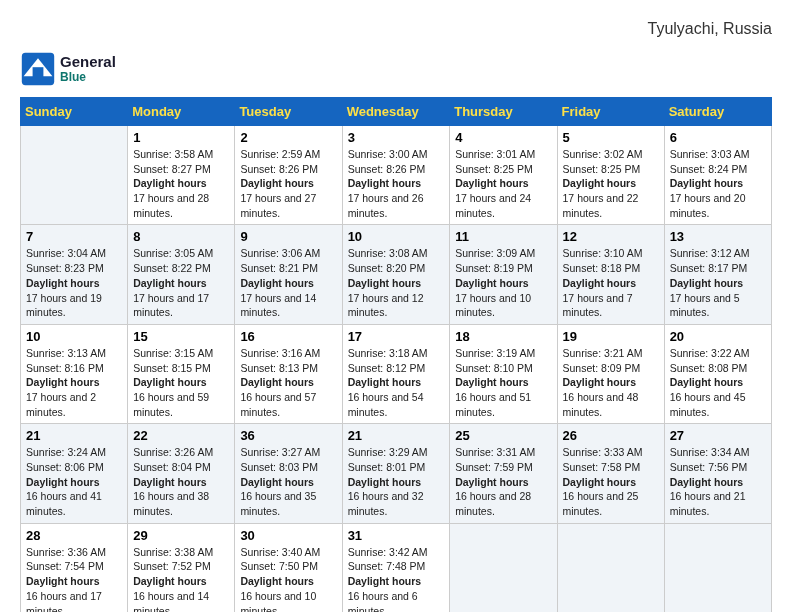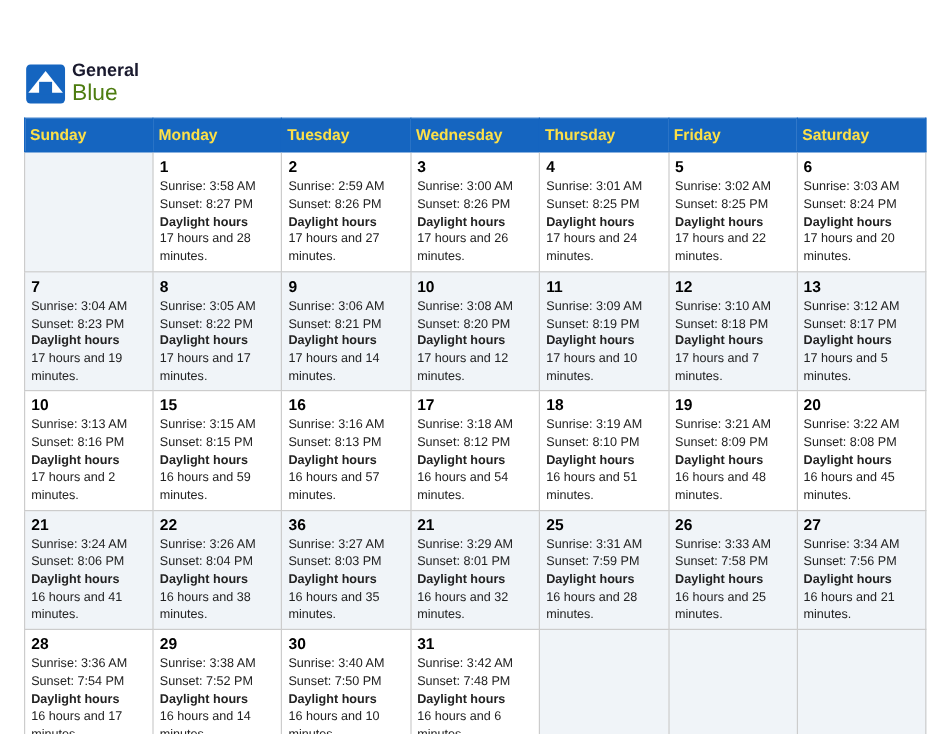--- a/index.html
+++ b/index.html
@@ -92,24 +92,25 @@
 
 <div class="header">
   <div class="logo">
     <svg class="logo-icon" viewBox="0 0 40 40">
       <rect x="2" y="2" width="36" height="36" rx="4" fill="#1565c0"></rect>
       <polygon points="20,8 36,28 4,28" fill="#fff"></polygon>
       <rect x="14" y="18" width="12" height="12" fill="#1565c0"></rect>
     </svg>
     <div>
       <div style="font-size:15px;font-weight:bold;color:#1a1a2e;line-height:1.1;">General</div>
-      <div style="font-size:19px;font-weight:normal;color:#4d7c0f;line-height:1.1;">Blue</div>
+      <div style="font-size:12px;font-weight:bold;color:#0f766e;line-height:1.1;">Blue</div>
     </div>
   </div>
   <div class="title-block">
+    <div class="location">Tyulyachi, Russia</div>
   </div>
 </div>
 
 <table>
   <thead>
     <tr id="header-row">
     <th>Sunday</th>
         <th>Monday</th>
         <th>Tuesday</th>
         <th>Wednesday</th>

